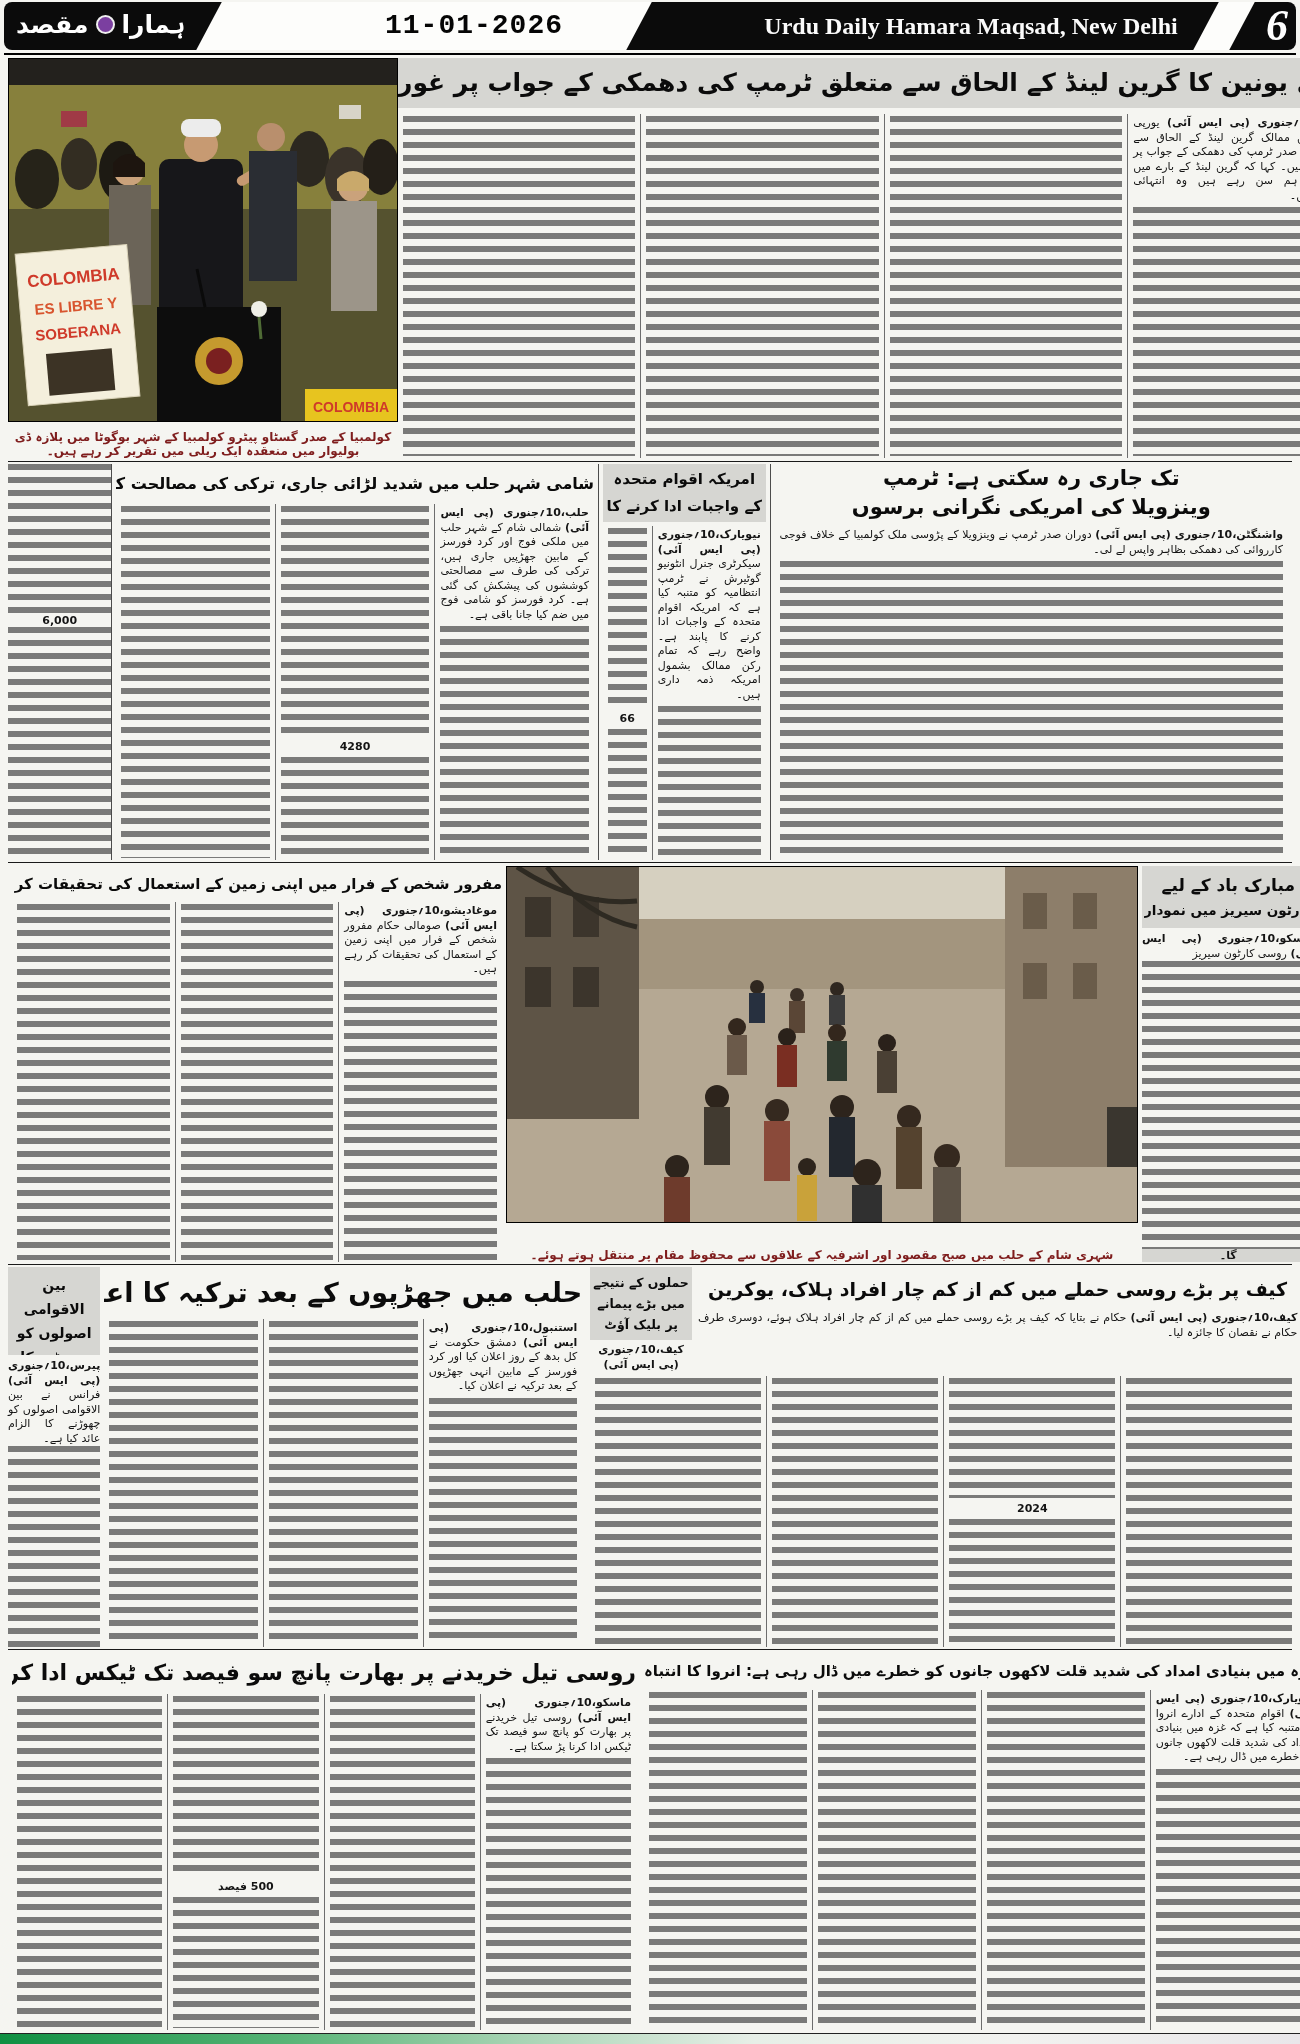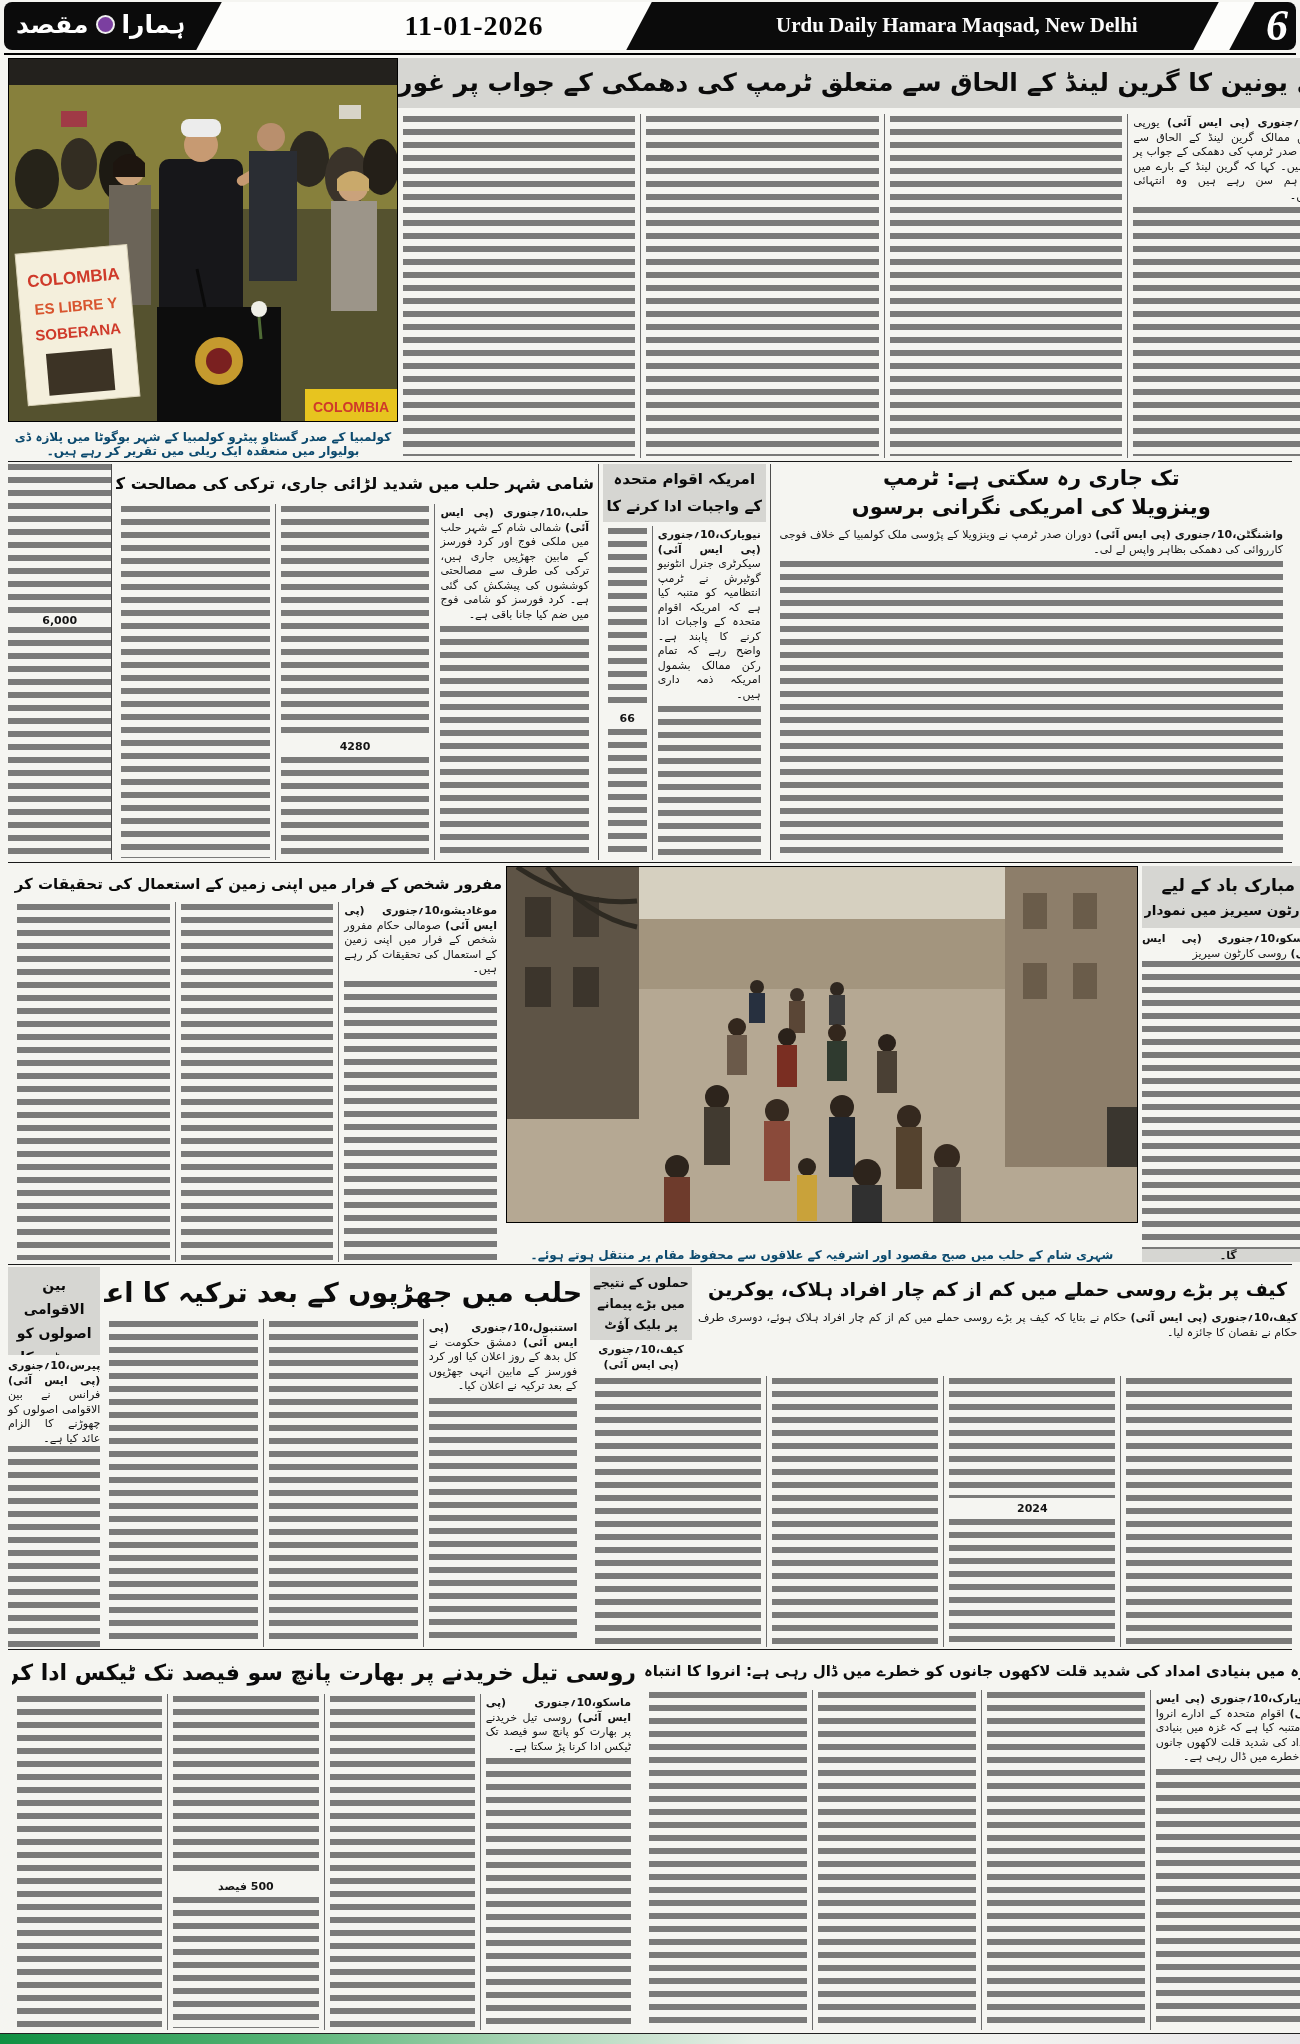--- a/index.html
+++ b/index.html
@@ -5,38 +5,38 @@
   *{box-sizing:border-box;margin:0;padding:0}
   body{background:#cfcfca;font-family:"DejaVu Sans",sans-serif}
   .page{position:relative;width:1300px;height:2044px;margin:0 auto;background:#f5f5f1;overflow:hidden}
 
   
   .mast{position:absolute;left:4px;right:4px;top:2px;height:48px;background:#0b0b0b;border-radius:8px;overflow:hidden}
   .wband{position:absolute;top:-4px;bottom:-4px;background:#fdfdfb;transform:skewX(-28deg)}
   .wband.b1{left:205px;width:430px}
   .wband.b2{left:1202px;width:36px}
   .mast-date{position:absolute;left:320px;top:8px;width:300px;text-align:center;
-    font-family:Liberation Serif, serif;font-weight:bold;font-size:28px;letter-spacing:1px;color:#050505}
-  .mast-title{position:absolute;left:772px;top:11px;width:450px;text-align:left;color:#fbfbfb;
-    font-family:"Liberation Serif",serif;font-weight:bold;font-size:21px}
+    font-family:Liberation Mono, monospace;font-weight:bold;font-size:28px;letter-spacing:1px;color:#050505}
+  .mast-title{position:absolute;left:742px;top:11px;width:450px;text-align:center;color:#fbfbfb;
+    font-family:"Liberation Serif",serif;font-weight:bold;font-size:24px}
   .mast-page{position:absolute;right:8px;top:-2px;color:#fff;font-family:"Liberation Serif",serif;
     font-weight:bold;font-size:44px;font-style:italic}
   .logo{position:absolute;left:12px;top:8px;display:flex;align-items:center;gap:7px;direction:rtl;color:#fff}
   .logo-word{font-weight:bold;font-size:25px}
   .logo-disc{width:19px;height:19px;border-radius:50%;background:#7b3fa0;border:2px solid #efefef}
   .hr0{position:absolute;top:53px;left:4px;right:4px;height:2px;background:#000}
 
   
   .ur{direction:rtl}
   .hl{font-weight:bold;color:#0b0b0b;text-align:center;white-space:nowrap;overflow:hidden;direction:rtl}
   .graybox{background:#d6d6d2}
   .lead{font-size:11px;line-height:14.5px;text-align:justify;color:#141414;direction:rtl}
   .dl{font-weight:bold}
   .frag{font-size:11px;font-weight:bold;text-align:center;color:#141414;direction:rtl}
-  .cap{font-size:12px;font-weight:bold;text-align:center;color:#0c4a6e;direction:rtl}
+  .cap{font-size:12px;font-weight:bold;text-align:center;color:#7f1d1d;direction:rtl}
   .fl{background-image:repeating-linear-gradient(180deg,#4a4a4a 0 6px,rgba(0,0,0,0) 6px 13px);opacity:.72}
   .grow{flex:1 1 auto}
   .cols{display:flex;direction:rtl;height:100%}
   .col{flex:1 1 0;padding:2px 5px;display:flex;flex-direction:column;gap:4px;border-left:1px solid #6d6d6d}
   .col:last-child{border-left:none}
   .band{position:absolute;left:8px;right:8px;display:flex}
   .vsep{width:1px;background:#4c4c4c;align-self:stretch}
   .hrule{position:absolute;left:8px;right:8px;height:1px;background:#1a1a1a}
   .sect{display:flex;flex-direction:column}
   .photo-frame{border:1px solid #000;overflow:hidden;background:#777}

